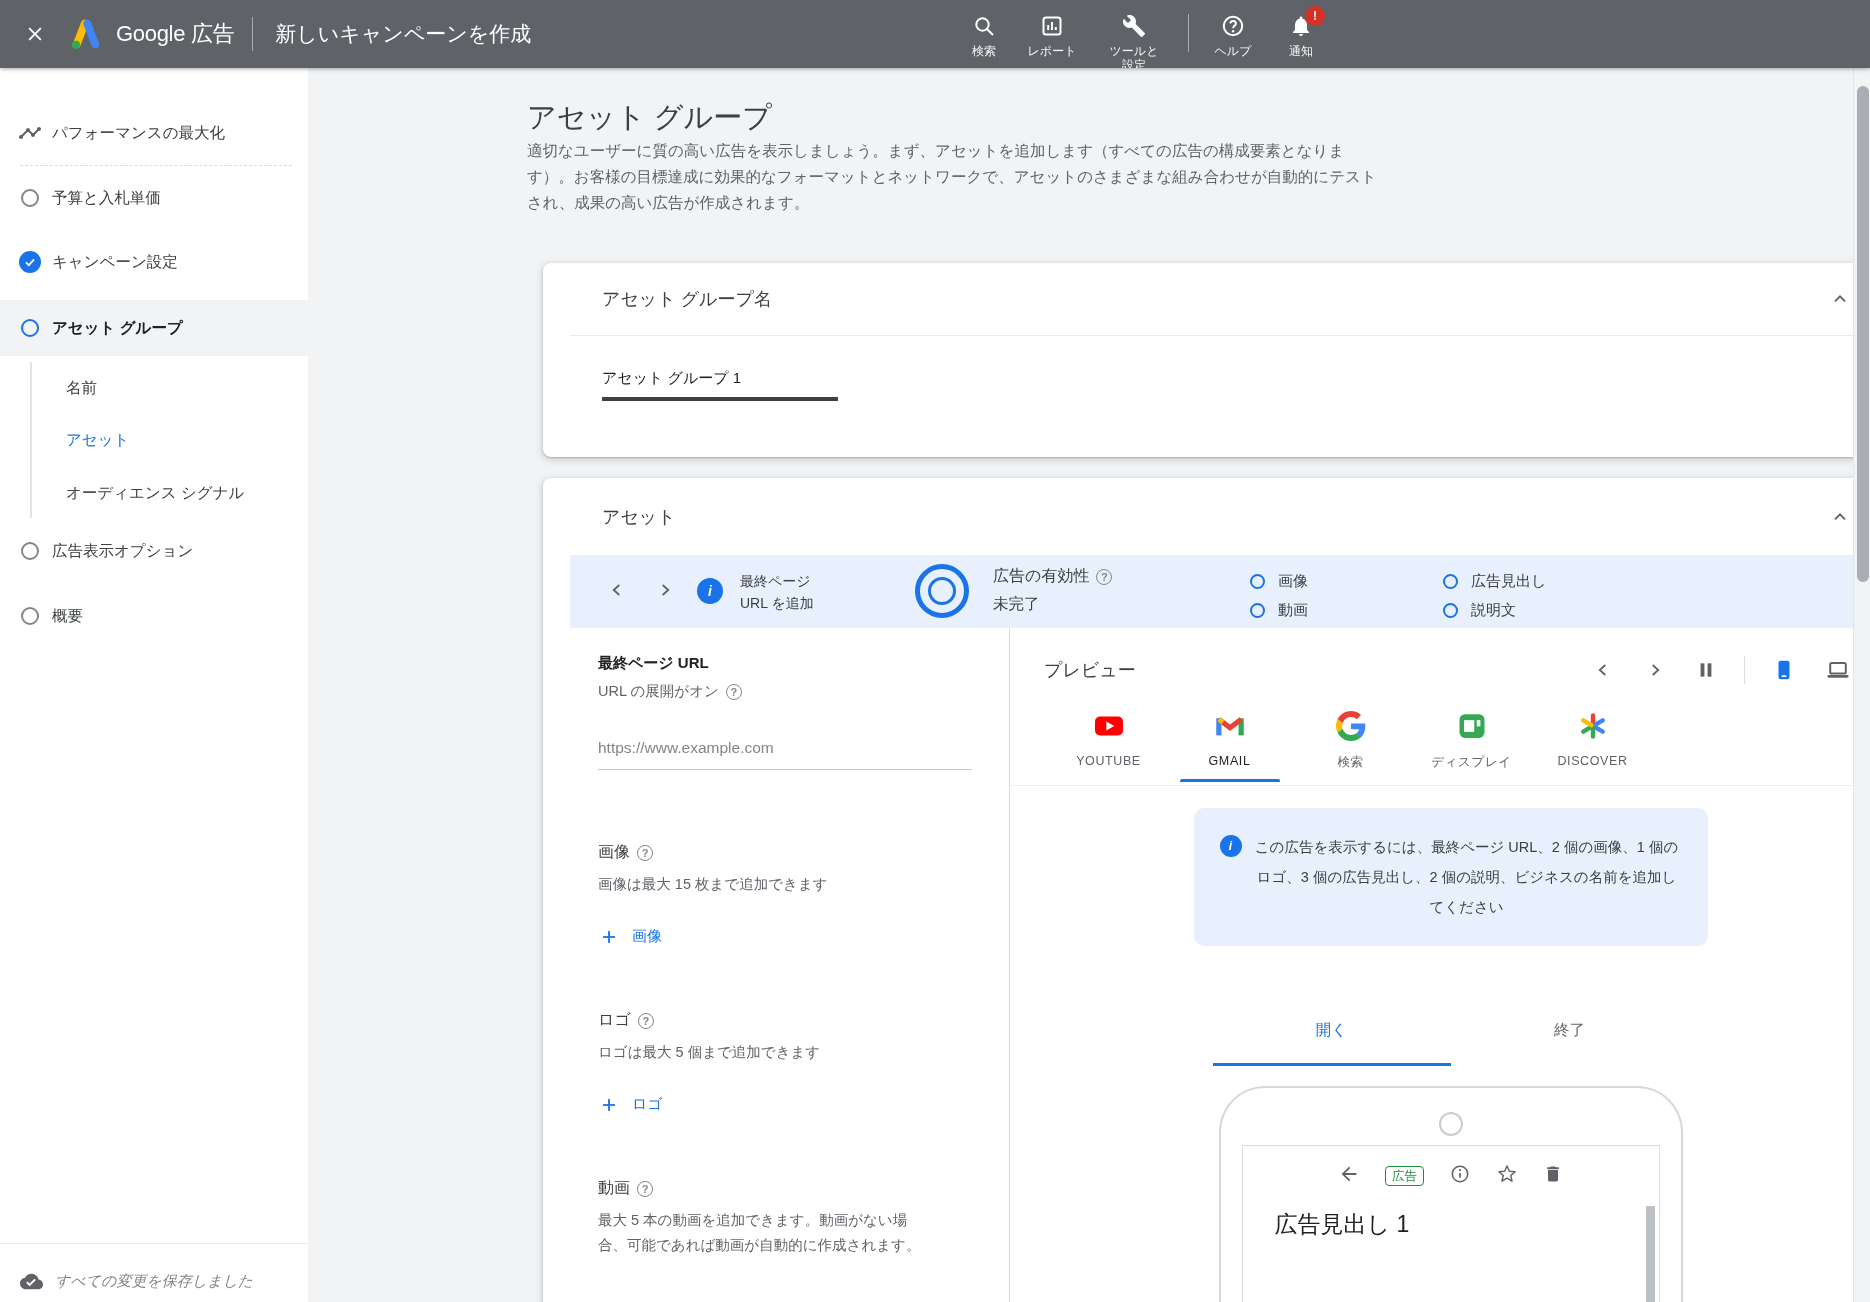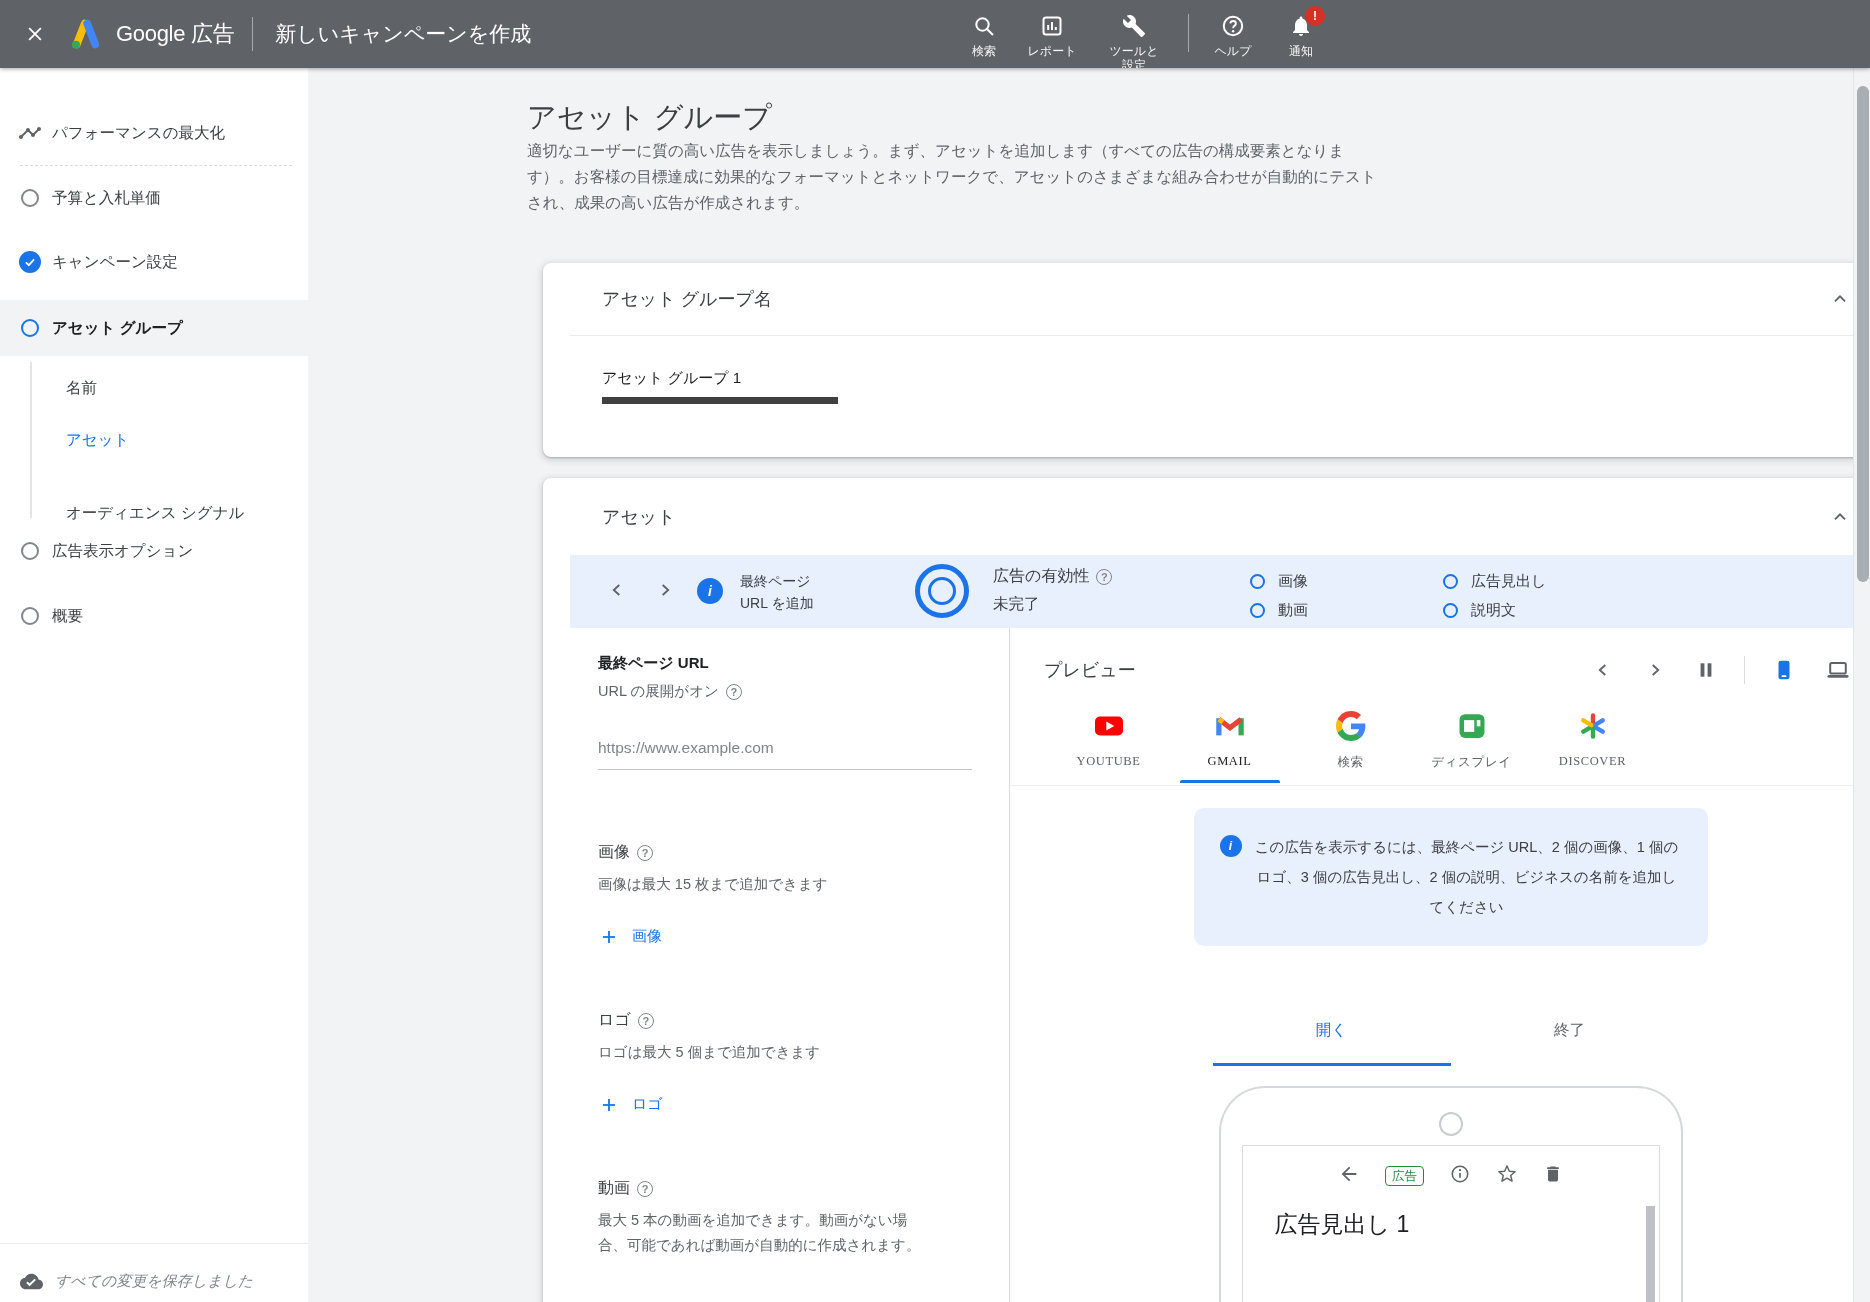--- a/index.html
+++ b/index.html
@@ -57,21 +57,21 @@
   .card { position:absolute; left:16px; width:1348px; background:#fff; border-radius:8px;
           box-shadow:0 1px 2px rgba(60,64,67,.3), 0 2px 6px 2px rgba(60,64,67,.15);padding-left:27px; }
   .card-header { height:72px; display:flex; align-items:center; justify-content:space-between;
                  padding:0 36px 0 32px; }
   .card-header .ch-title { font-size:18px; color:#3c4043; }
   .chev-btn { background:none; border:none; cursor:pointer; display:flex; padding:4px; }
 
   #card-name { top:195px; height:194px; }
   #card-name .divider { border-top:1px solid #e8eaed; }
   #card-name .body { padding:30px 32px; }
-  .name-input { width:236px; border:none; border-bottom:7px solid #404040; font-size:15px; color:#202124;
+  .name-input { width:236px; border:none; border-bottom:4px solid #404040; font-size:15px; color:#202124;
                 padding:4px 0 10px 0; outline:none; background:transparent; font-family:inherit; }
 
   #card-asset { top:410px; height:1200px; overflow:hidden; }
   #card-asset .card-header { height:77px; }
 
   
   .banner { position:relative; height:73px; background:#e8f0fe; }
   .bn-chev { position:absolute; top:24px; background:none; border:none; cursor:pointer; padding:0; display:flex; }
   .bn-chev.left { left:36px; } .bn-chev.right { left:84px; }
   .bn-info { position:absolute; left:127px; top:23px; width:26px; height:26px; border-radius:50%;
@@ -111,21 +111,21 @@
   .preview-col { flex:1; position:relative; }
   .pv-head { display:flex; align-items:center; justify-content:space-between; padding:28px 38px 0 34px; }
   .pv-title { font-size:18px; color:#3c4043; }
   .pv-controls { display:flex; align-items:center; }
   .pv-controls > * { margin-left:26px; }
   .icon-btn { background:none; border:none; cursor:pointer; padding:2px; display:flex; }
   .pv-vdiv { width:1px; height:28px; background:#dadce0; }
   .channels { margin-top:26px; padding-left:38px; display:flex; border-bottom:1px solid #edeff1; }
   .channel { width:121px; display:flex; flex-direction:column; align-items:center; cursor:pointer; }
   .channel .ch-icon { height:32px; display:flex; align-items:center; }
-  .channel .ch-label { margin-top:12px; font-size:12.5px; letter-spacing:.6px; color:#5f6368;font-family:Liberation Serif, serif; }
+  .channel .ch-label { margin-top:12px; font-size:12.5px; letter-spacing:.6px; color:#5f6368; }
   .channel .ch-underline { height:3px; width:100px; margin-top:11px; background:transparent; border-radius:2px 2px 0 0; }
   .channel.selected .ch-label { color:#202124; }
   .channel.selected .ch-underline { background:#1a73e8; }
   .ad-type { margin-top:30px; text-align:center; font-size:15.5px; color:#3c4043; }
   .info-box { width:514px; margin:22px auto 0; background:#e8f0fe; border-radius:10px; padding:24px 26px;
               display:flex; align-items:flex-start; }
   .info-box .ib-icon { flex:none; width:22px; height:22px; border-radius:50%; background:#1a73e8; color:#fff;
                        font-size:12px; font-weight:700; font-style:italic; display:flex; align-items:center;
                        justify-content:center; margin-top:3px; }
   .info-box .ib-text { flex:1; margin-left:10px; font-size:14.5px; line-height:30px; color:#3c4043; text-align:center; }
@@ -268,21 +268,21 @@
       <span class="sb-label">アセット グループ</span>
     </div>
 
     <div class="sb-childline"></div>
     <div class="sb-child" style="top:305px">
       <span>名前</span>
     </div>
     <div class="sb-child selected" style="top:357px">
       <span>アセット</span>
     </div>
-    <div class="sb-child" style="top:430px">
+    <div class="sb-child" style="top:410px">
       <span>オーディエンス シグナル</span>
     </div>
 
     <div class="sb-row" style="top:468px">
       <span class="sb-icon">
           <span class="step-circle"></span>
         </span>
       <span class="sb-label">広告表示オプション</span>
     </div>
     <div class="sb-row" style="top:533px">

